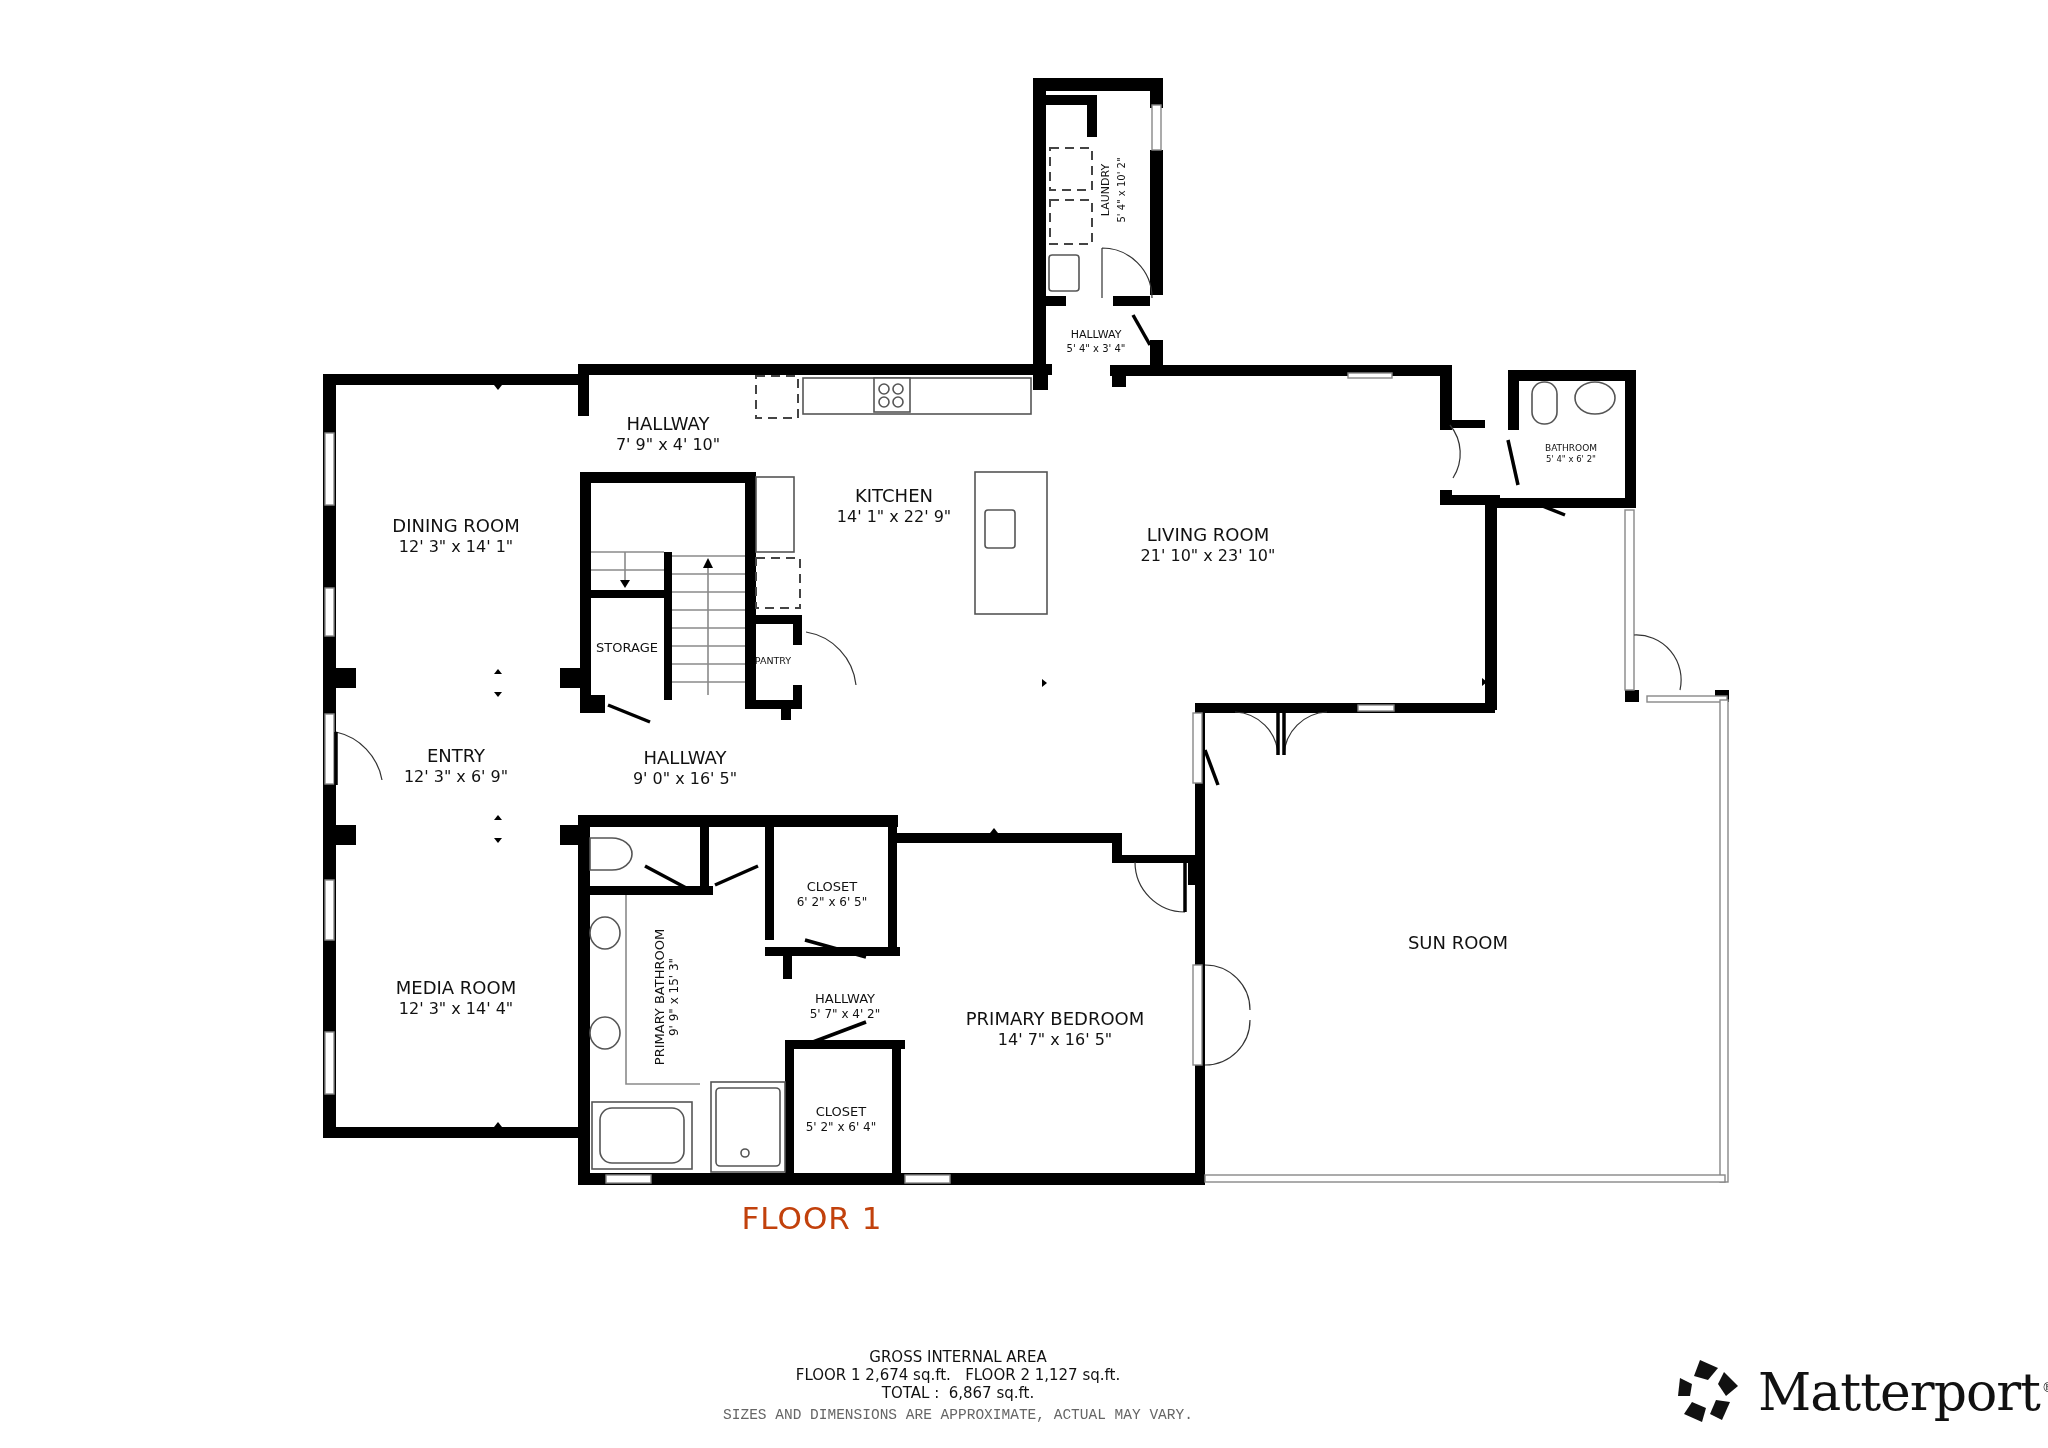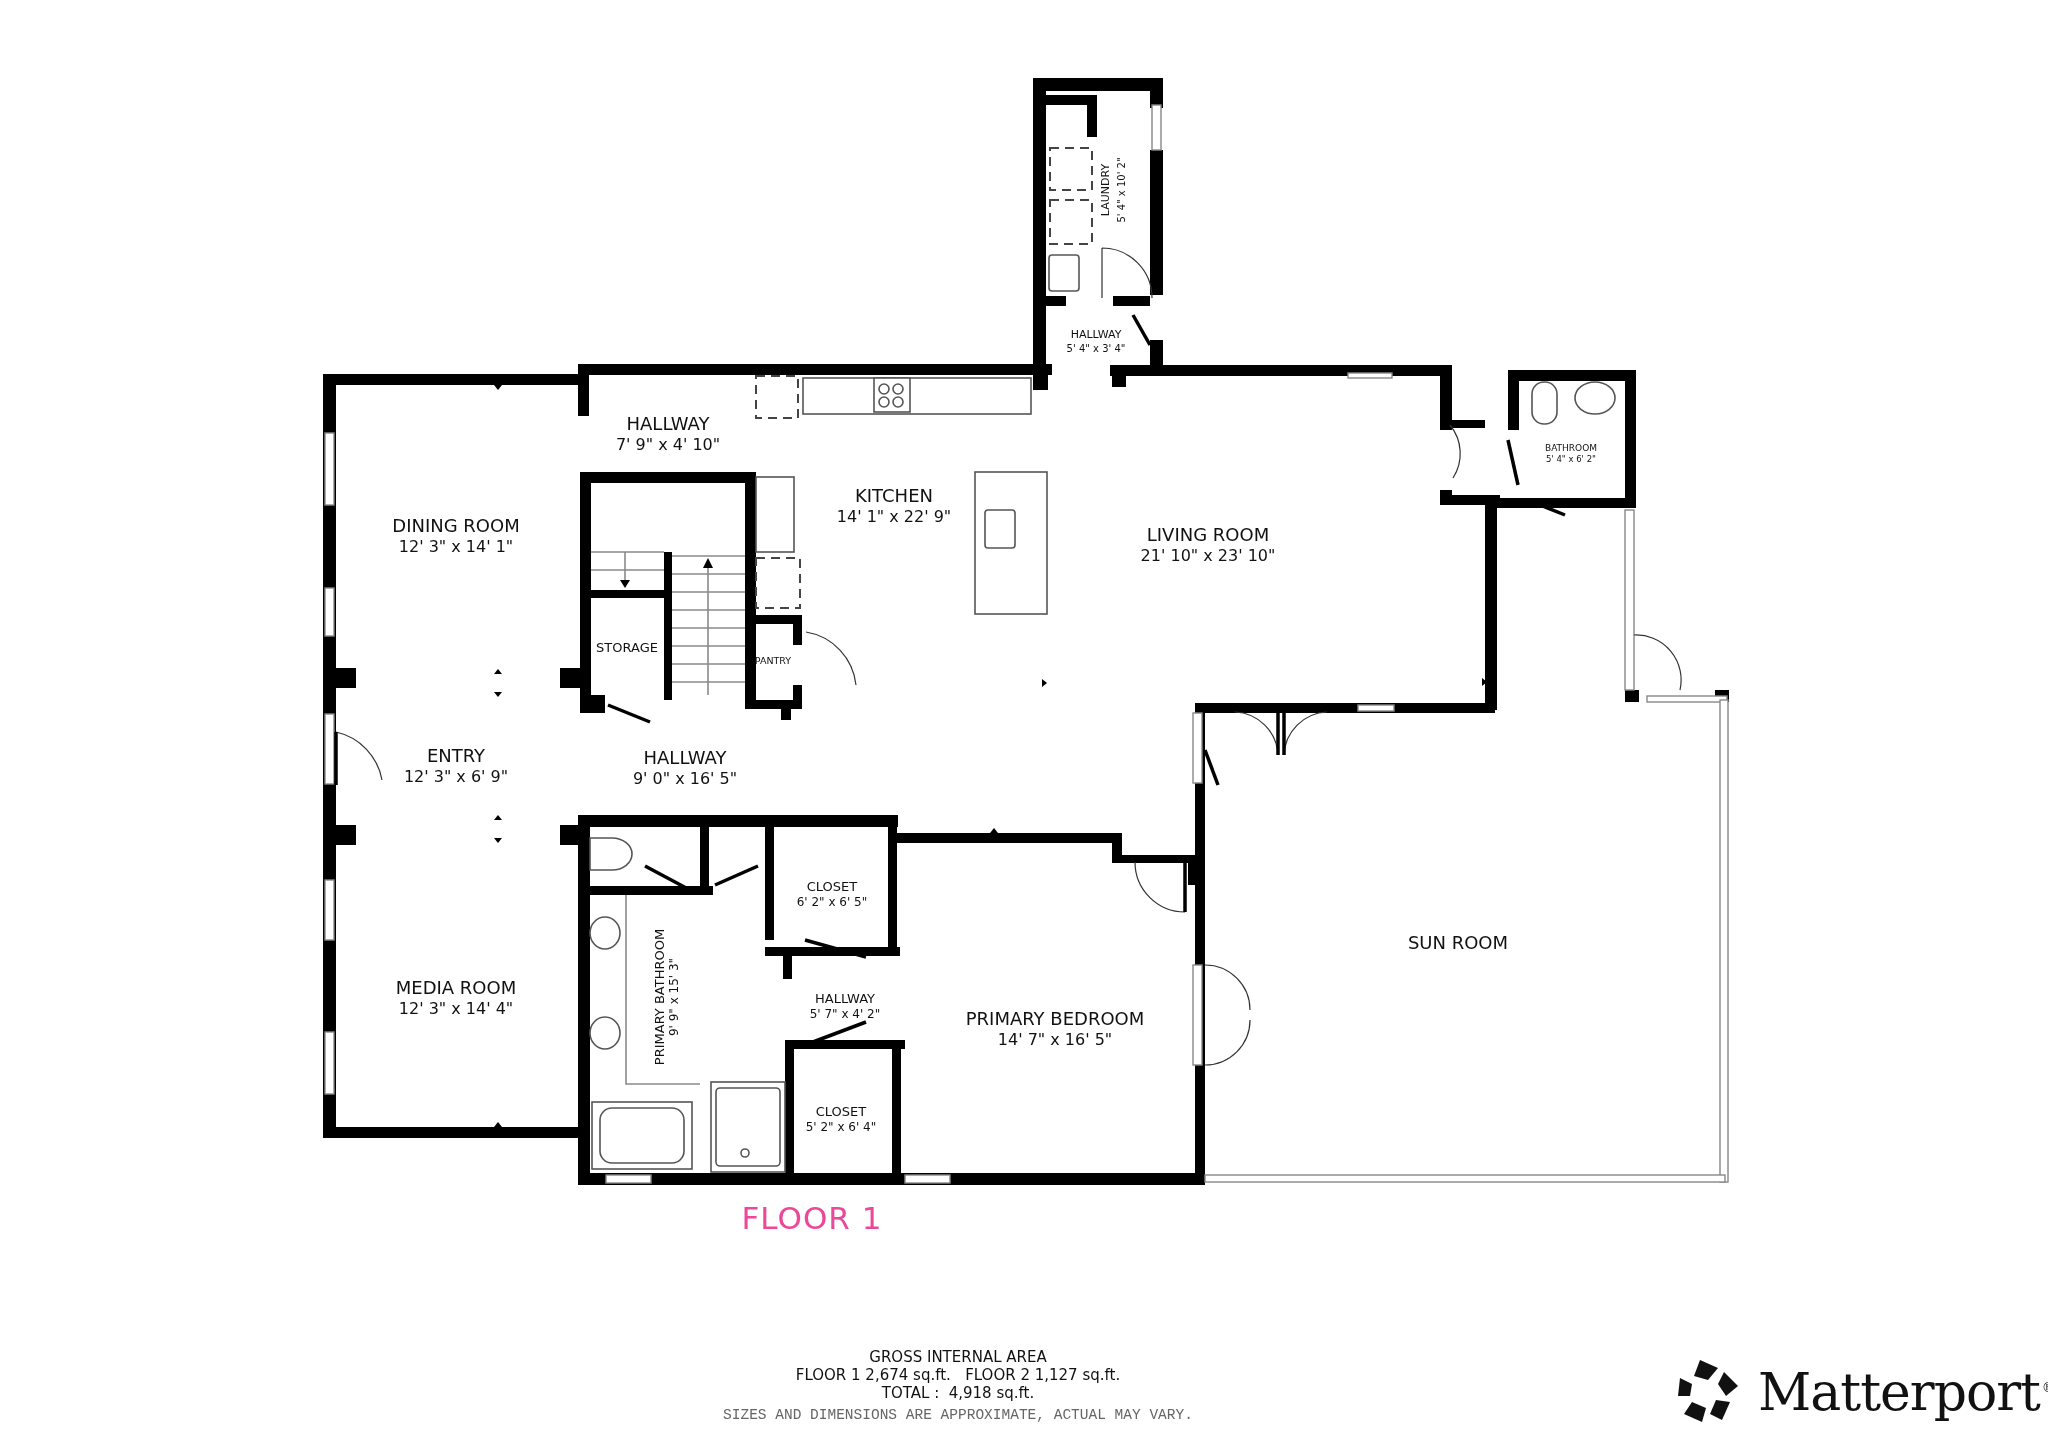--- a/index.html
+++ b/index.html
@@ -11,21 +11,21 @@
   .dash { fill: none; stroke: #444; stroke-width: 2; stroke-dasharray: 9 6; }
   .win { fill: #fff; stroke: #888; stroke-width: 1.4; }
   .door { stroke: #000; stroke-width: 3.5; fill: none; }
   .arc { stroke: #333; stroke-width: 1.2; fill: none; }
   .lbl { font-family: "DejaVu Sans", sans-serif; fill: #111; text-anchor: middle; }
   .room-name { font-size: 18px; }
   .room-dim { font-size: 16px; }
   .small-name { font-size: 11px; }
   .small-dim { font-size: 10px; }
   .mark { fill: #000; }
-  #floor-title { position: absolute; left: 0; width: 1624px; top: 1200px; text-align: center; font-size: 31px; letter-spacing: 1px; color: #ec4899; }
+  #floor-title { position: absolute; left: 0; width: 1624px; top: 1200px; text-align: center; font-size: 31px; letter-spacing: 1px; color: #c2410c; }
   #area-block { position: absolute; left: 0; width: 1916px; top: 1348px; text-align: center; color: #111; font-size: 15px; line-height: 18px; }
   #area-block .disc { color: #666; font-size: 14.5px; margin-top: 4px; font-family: Liberation Mono, monospace; }
   #logo { position: absolute; left: 1672px; top: 1352px; height: 80px; display: flex; align-items: center; }
   #logo .word { font-family: "DejaVu Serif", serif; font-size: 52px; color: #111; margin-left: 14px; letter-spacing: -1px; }
   #logo .reg { font-size: 12px; vertical-align: super; margin-left: 2px; }
 </style>
 </head>
 <body>
 
 <svg id="plan" width="2048" height="1448" viewBox="0 0 2048 1448">
@@ -249,21 +249,21 @@
     <polygon class="mark" points="990,833 998,833 994,828"></polygon>
     <polygon class="mark" points="1482,678 1487,682 1482,686"></polygon>
   </g>
 </svg>
 
 <div id="floor-title">FLOOR 1</div>
 
 <div id="area-block">
   <div>GROSS INTERNAL AREA</div>
   <div style="white-space:pre">FLOOR 1 2,674 sq.ft.   FLOOR 2 1,127 sq.ft.</div>
-  <div style="white-space:pre">TOTAL :  4,918 sq.ft.</div>
+  <div style="white-space:pre">TOTAL :  6,867 sq.ft.</div>
   <div class="disc">SIZES AND DIMENSIONS ARE APPROXIMATE, ACTUAL MAY VARY.</div>
 </div>
 
 <div id="logo">
   <svg width="72" height="72" viewBox="0 0 72 72">
     <polygon points="28,4 46,12 36,24 22,20" fill="#111"></polygon>
     <polygon points="52,16 66,30 54,40 46,28" fill="#111"></polygon>
     <polygon points="58,46 50,64 38,58 44,44" fill="#111"></polygon>
     <polygon points="30,66 12,58 20,46 34,52" fill="#111"></polygon>
     <polygon points="6,40 8,22 20,28 18,40" fill="#111"></polygon>

